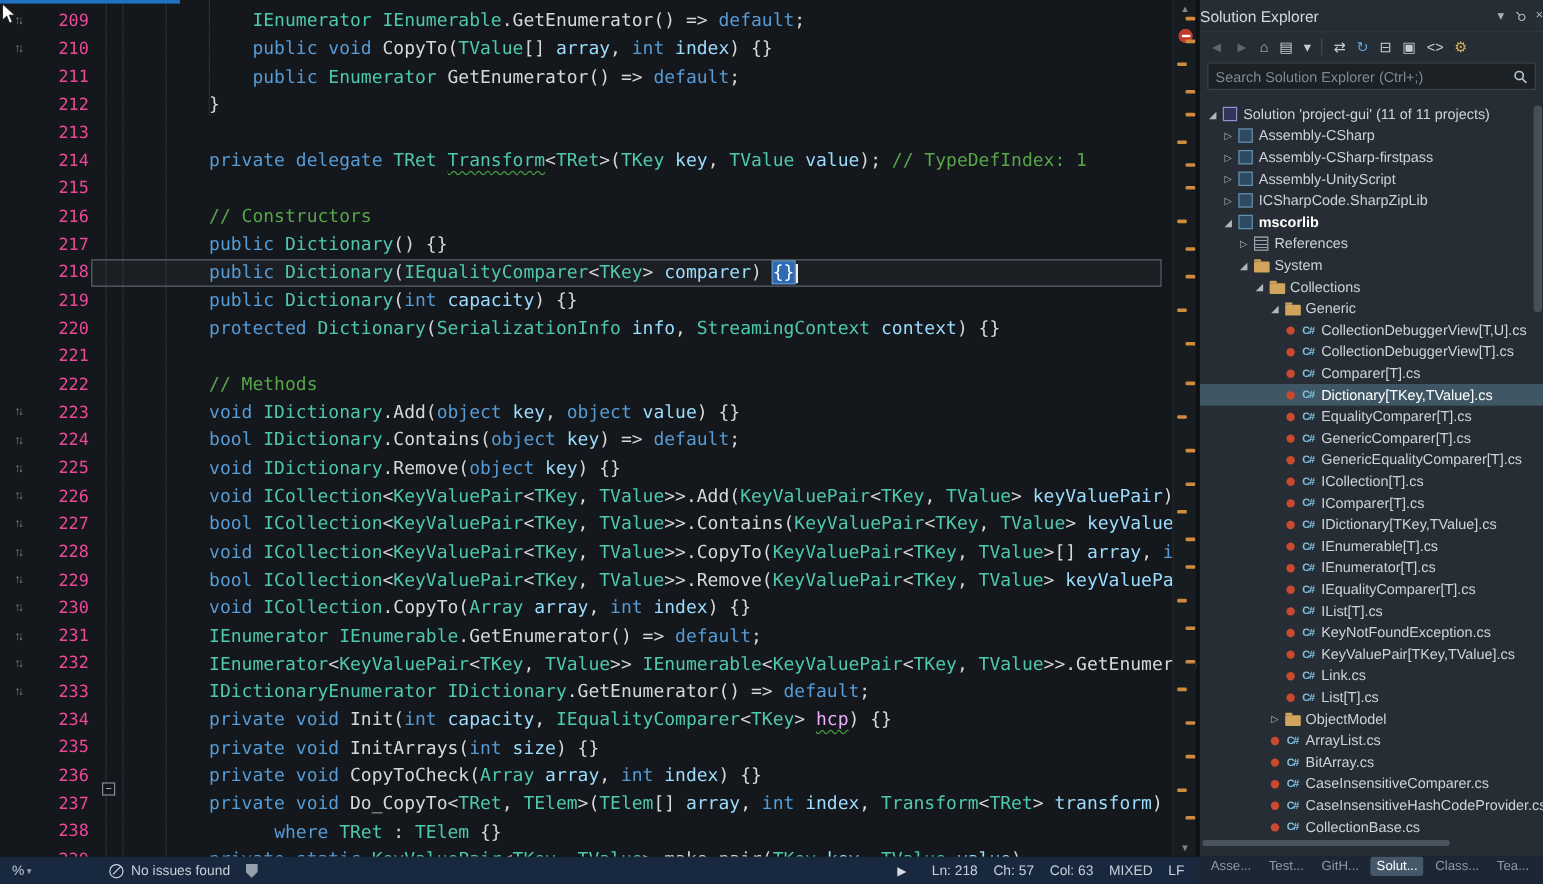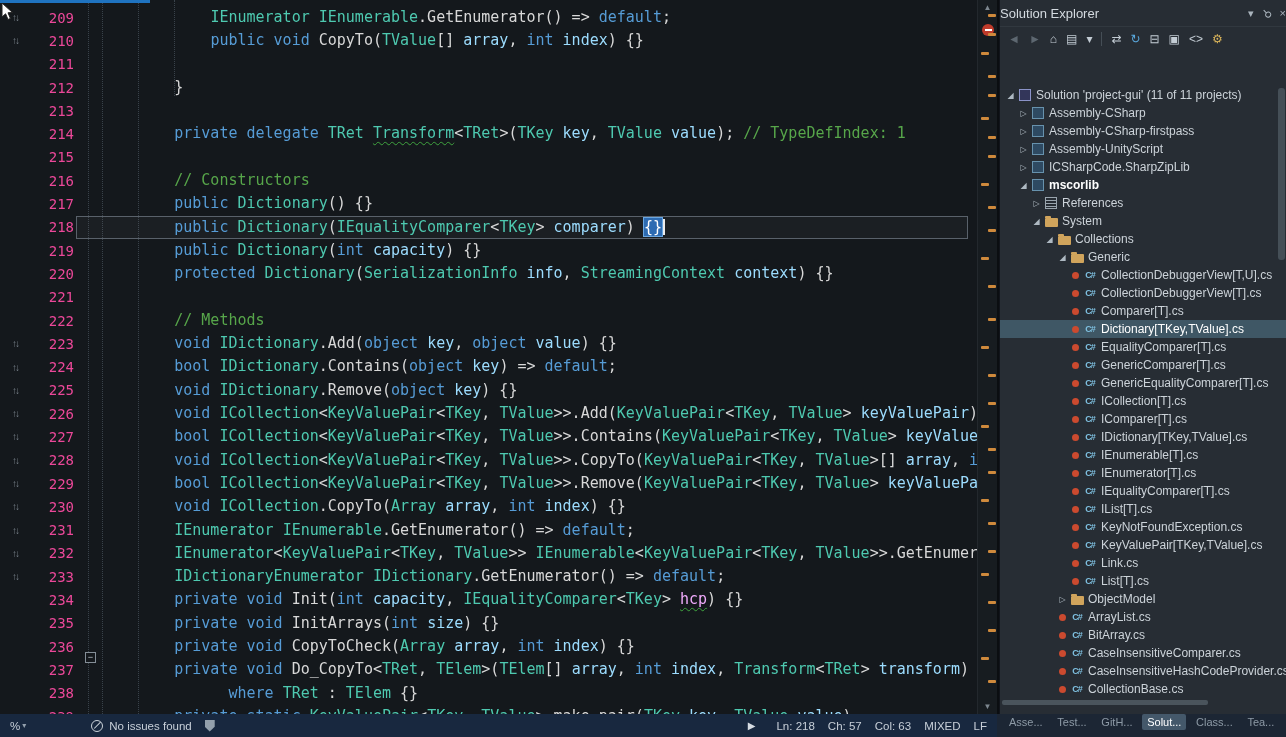--- a/index.html
+++ b/index.html
@@ -104,20 +104,24 @@
           <div class="gut">↑↓</div>
           <div class="lnum">210</div>
           <div class="lbody">
             <div class="fold"></div>
             <pre class="codeln">            <span class="tk-kw">public</span><span class="tk-pl"> </span><span class="tk-kw">void</span><span class="tk-pl"> CopyTo(</span><span class="tk-ty">TValue</span><span class="tk-pl">[] </span><span class="tk-pm">array</span><span class="tk-pl">, </span><span class="tk-kw">int</span><span class="tk-pl"> </span><span class="tk-pm">index</span><span class="tk-pl">) {}</span></pre>
           </div>
         </div>
         <div class="line">
           <div class="gut"></div>
           <div class="lnum">211</div>
+          <div class="lbody">
+            <div class="fold"></div>
+            <pre class="codeln">            <span class="tk-kw">public</span><span class="tk-pl"> </span><span class="tk-ty">Enumerator</span><span class="tk-pl"> GetEnumerator() =&gt; </span><span class="tk-kw">default</span><span class="tk-pl">;</span></pre>
+          </div>
         </div>
         <div class="line">
           <div class="gut"></div>
           <div class="lnum">212</div>
           <div class="lbody">
             <div class="fold"></div>
             <pre class="codeln">        <span class="tk-pl">}</span></pre>
           </div>
         </div>
         <div class="line">
@@ -392,20 +396,27 @@
         <span class="tbico">▤</span>
         <span class="tbico">▾</span>
         <span class="tsep"></span>
         <span class="tbico">⇄</span>
         <span class="tbico" style="color: rgb(89, 168, 221);">↻</span>
         <span class="tbico">⊟</span>
         <span class="tbico">▣</span>
         <span class="tbico">&lt;&gt;</span>
         <span class="tbico" style="color: rgb(216, 179, 90);">⚙</span>
       </div>
+    <div id="sx-search">
+      <span class="ph">Search Solution Explorer (Ctrl+;)</span>
+      <svg width="12" height="12" viewBox="0 0 12 12">
+        <circle cx="5" cy="5" r="3.4" fill="none" stroke="#b8c0c8" stroke-width="1.4"></circle>
+        <line x1="7.6" y1="7.6" x2="11" y2="11" stroke="#b8c0c8" stroke-width="1.4"></line>
+      </svg>
+    </div>
     <div id="sx-tree">
         <div class="trow" style="padding-left: 4px;">
           <span class="arrow">◢</span>
           <span class="tico">
             <span class="ico-solution"></span>
           </span>
           <span class="tlabel">Solution 'project-gui' (11 of 11 projects)</span>
         </div>
         <div class="trow" style="padding-left: 17px;">
           <span class="arrow">▷</span>

